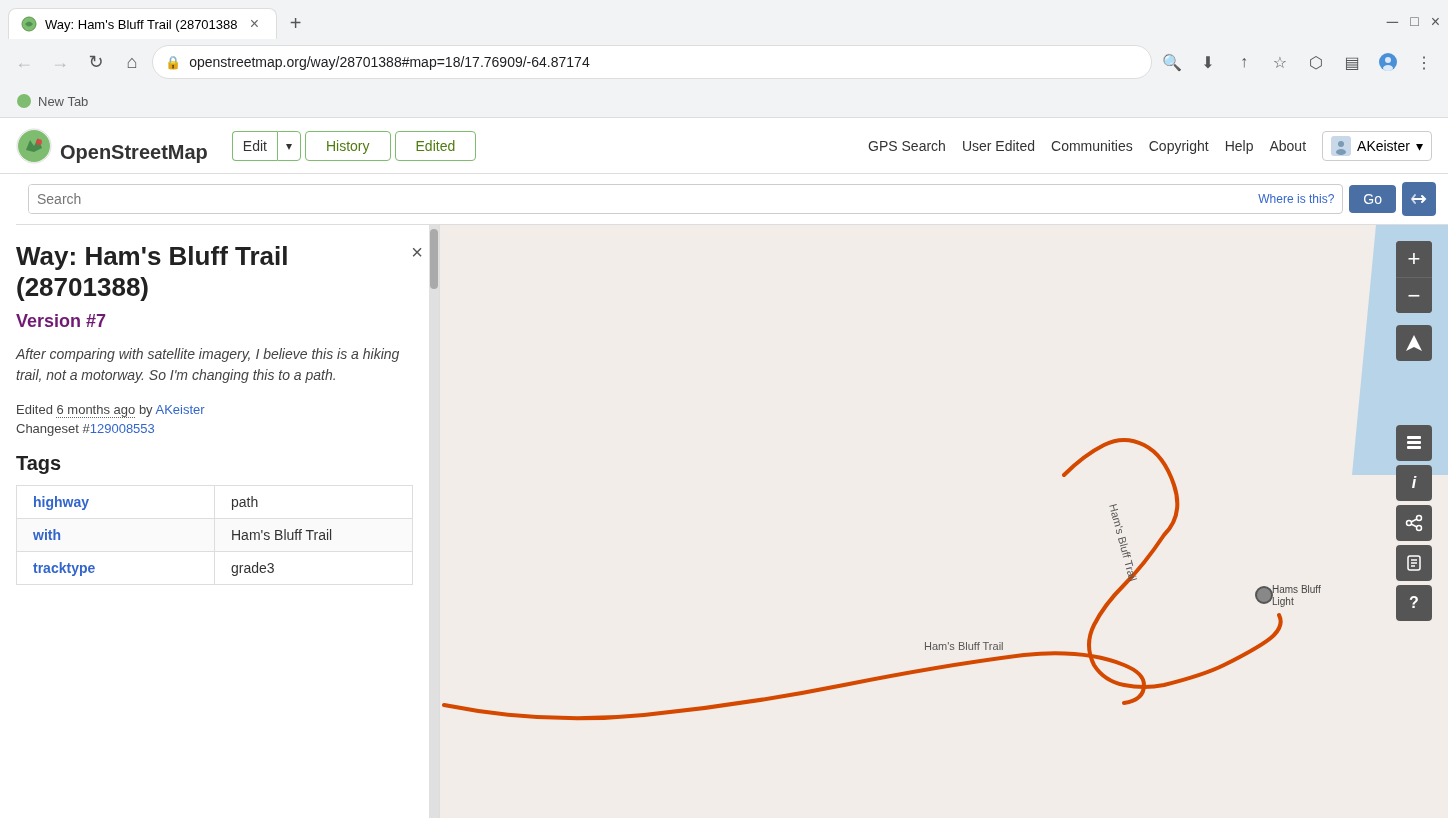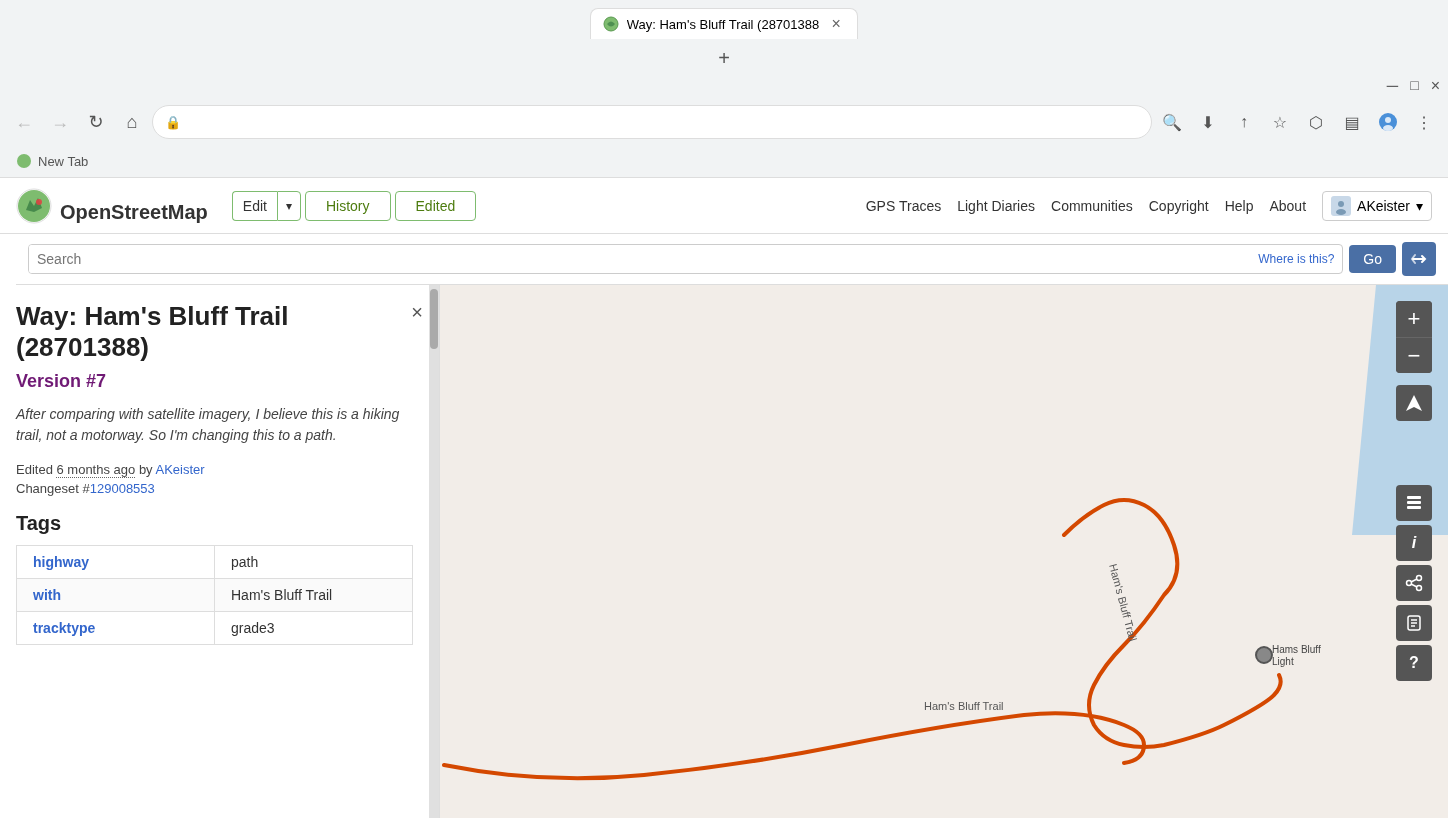--- a/index.html
+++ b/index.html
@@ -1,20 +1,20 @@
 <!DOCTYPE html>
 <html><head>
   <meta charset="utf-8">
   <style>
     * { box-sizing: border-box; margin: 0; padding: 0; }
     body { font-family: 'Helvetica Neue', Arial, sans-serif; font-size: 14px; background: #fff; overflow: hidden; }
 
     
     .browser-chrome { background: #f1f3f4; border-bottom: 1px solid #ddd; }
-    .tab-bar { display: flex; align-items: center; padding: 8px 8px 0 8px; gap: 4px; flex-direction: column; }
+    .tab-bar { display: flex; align-items: center; padding: 8px 8px 0 8px; gap: 4px; }
     .tab { display: flex; align-items: center; background: #fff; border-radius: 8px 8px 0 0; padding: 6px 12px; gap: 8px; min-width: 200px; border: 1px solid #ddd; border-bottom: none; font-size: 13px; }
     .tab-favicon { width: 16px; height: 16px; }
     .tab-title { flex: 1; white-space: nowrap; overflow: hidden; text-overflow: ellipsis; font-size: 13px; }
     .tab-close { cursor: pointer; color: #666; font-size: 16px; width: 18px; height: 18px; display: flex; align-items: center; justify-content: center; border-radius: 50%; }
     .tab-new { width: 30px; height: 30px; display: flex; align-items: center; justify-content: center; cursor: pointer; color: #555; font-size: 20px; border-radius: 50%; }
     .browser-controls { display: flex; align-items: center; padding: 6px 8px; gap: 4px; background: #f1f3f4; }
     .nav-btn { width: 32px; height: 32px; display: flex; align-items: center; justify-content: center; cursor: pointer; border-radius: 50%; color: #555; font-size: 18px; }
     .nav-btn.disabled { color: #bbb; cursor: default; }
     .address-bar { flex: 1; display: flex; align-items: center; background: #fff; border: 1px solid #ddd; border-radius: 20px; padding: 4px 12px; gap: 8px; height: 34px; }
     .address-lock { color: #555; font-size: 13px; }
@@ -105,20 +105,21 @@
       <span style="cursor:pointer; font-size:16px; color:#555;">×</span>
     </div>
   </div>
   <div class="browser-controls">
     <div class="nav-btn disabled">←</div>
     <div class="nav-btn disabled">→</div>
     <div class="nav-btn">↻</div>
     <div class="nav-btn">⌂</div>
     <div class="address-bar">
       <span class="address-lock">🔒</span>
+      <span class="address-text">openstreetmap.org/way/28701388#map=18/17.76909/-64.87174</span>
     </div>
     <div class="browser-btn">🔍</div>
     <div class="browser-btn">⬇</div>
     <div class="browser-btn">↑</div>
     <div class="browser-btn">☆</div>
     <div class="browser-btn">⬡</div>
     <div class="browser-btn">▤</div>
     <div class="browser-btn">
       <svg width="20" height="20" viewBox="0 0 20 20">
         <circle cx="10" cy="10" r="9" fill="#4a90d9"></circle>
@@ -150,22 +151,22 @@
   </a>
   <div class="osm-nav">
     <div class="osm-btn-split">
       <button class="main">Edit</button>
       <button class="arrow">▾</button>
     </div>
     <a class="osm-btn">History</a>
     <a class="osm-btn">Edited</a>
   </div>
   <div class="osm-header-right">
-    <a class="osm-header-link">GPS Traces</a>
-    <a class="osm-header-link">Light Diaries</a>
+    <a class="osm-header-link">GPS Search</a>
+    <a class="osm-header-link">User Edited</a>
     <a class="osm-header-link">Communities</a>
     <a class="osm-header-link">Copyright</a>
     <a class="osm-header-link">Help</a>
     <a class="osm-header-link">About</a>
     <div class="osm-user">
       <div class="osm-user-icon">
         <svg width="18" height="18" viewBox="0 0 18 18">
           <rect width="18" height="18" rx="3" fill="#c8d8e8"></rect>
           <circle cx="9" cy="7" r="3" fill="#7a9ab5"></circle>
           <ellipse cx="9" cy="15" rx="5" ry="3" fill="#7a9ab5"></ellipse>

